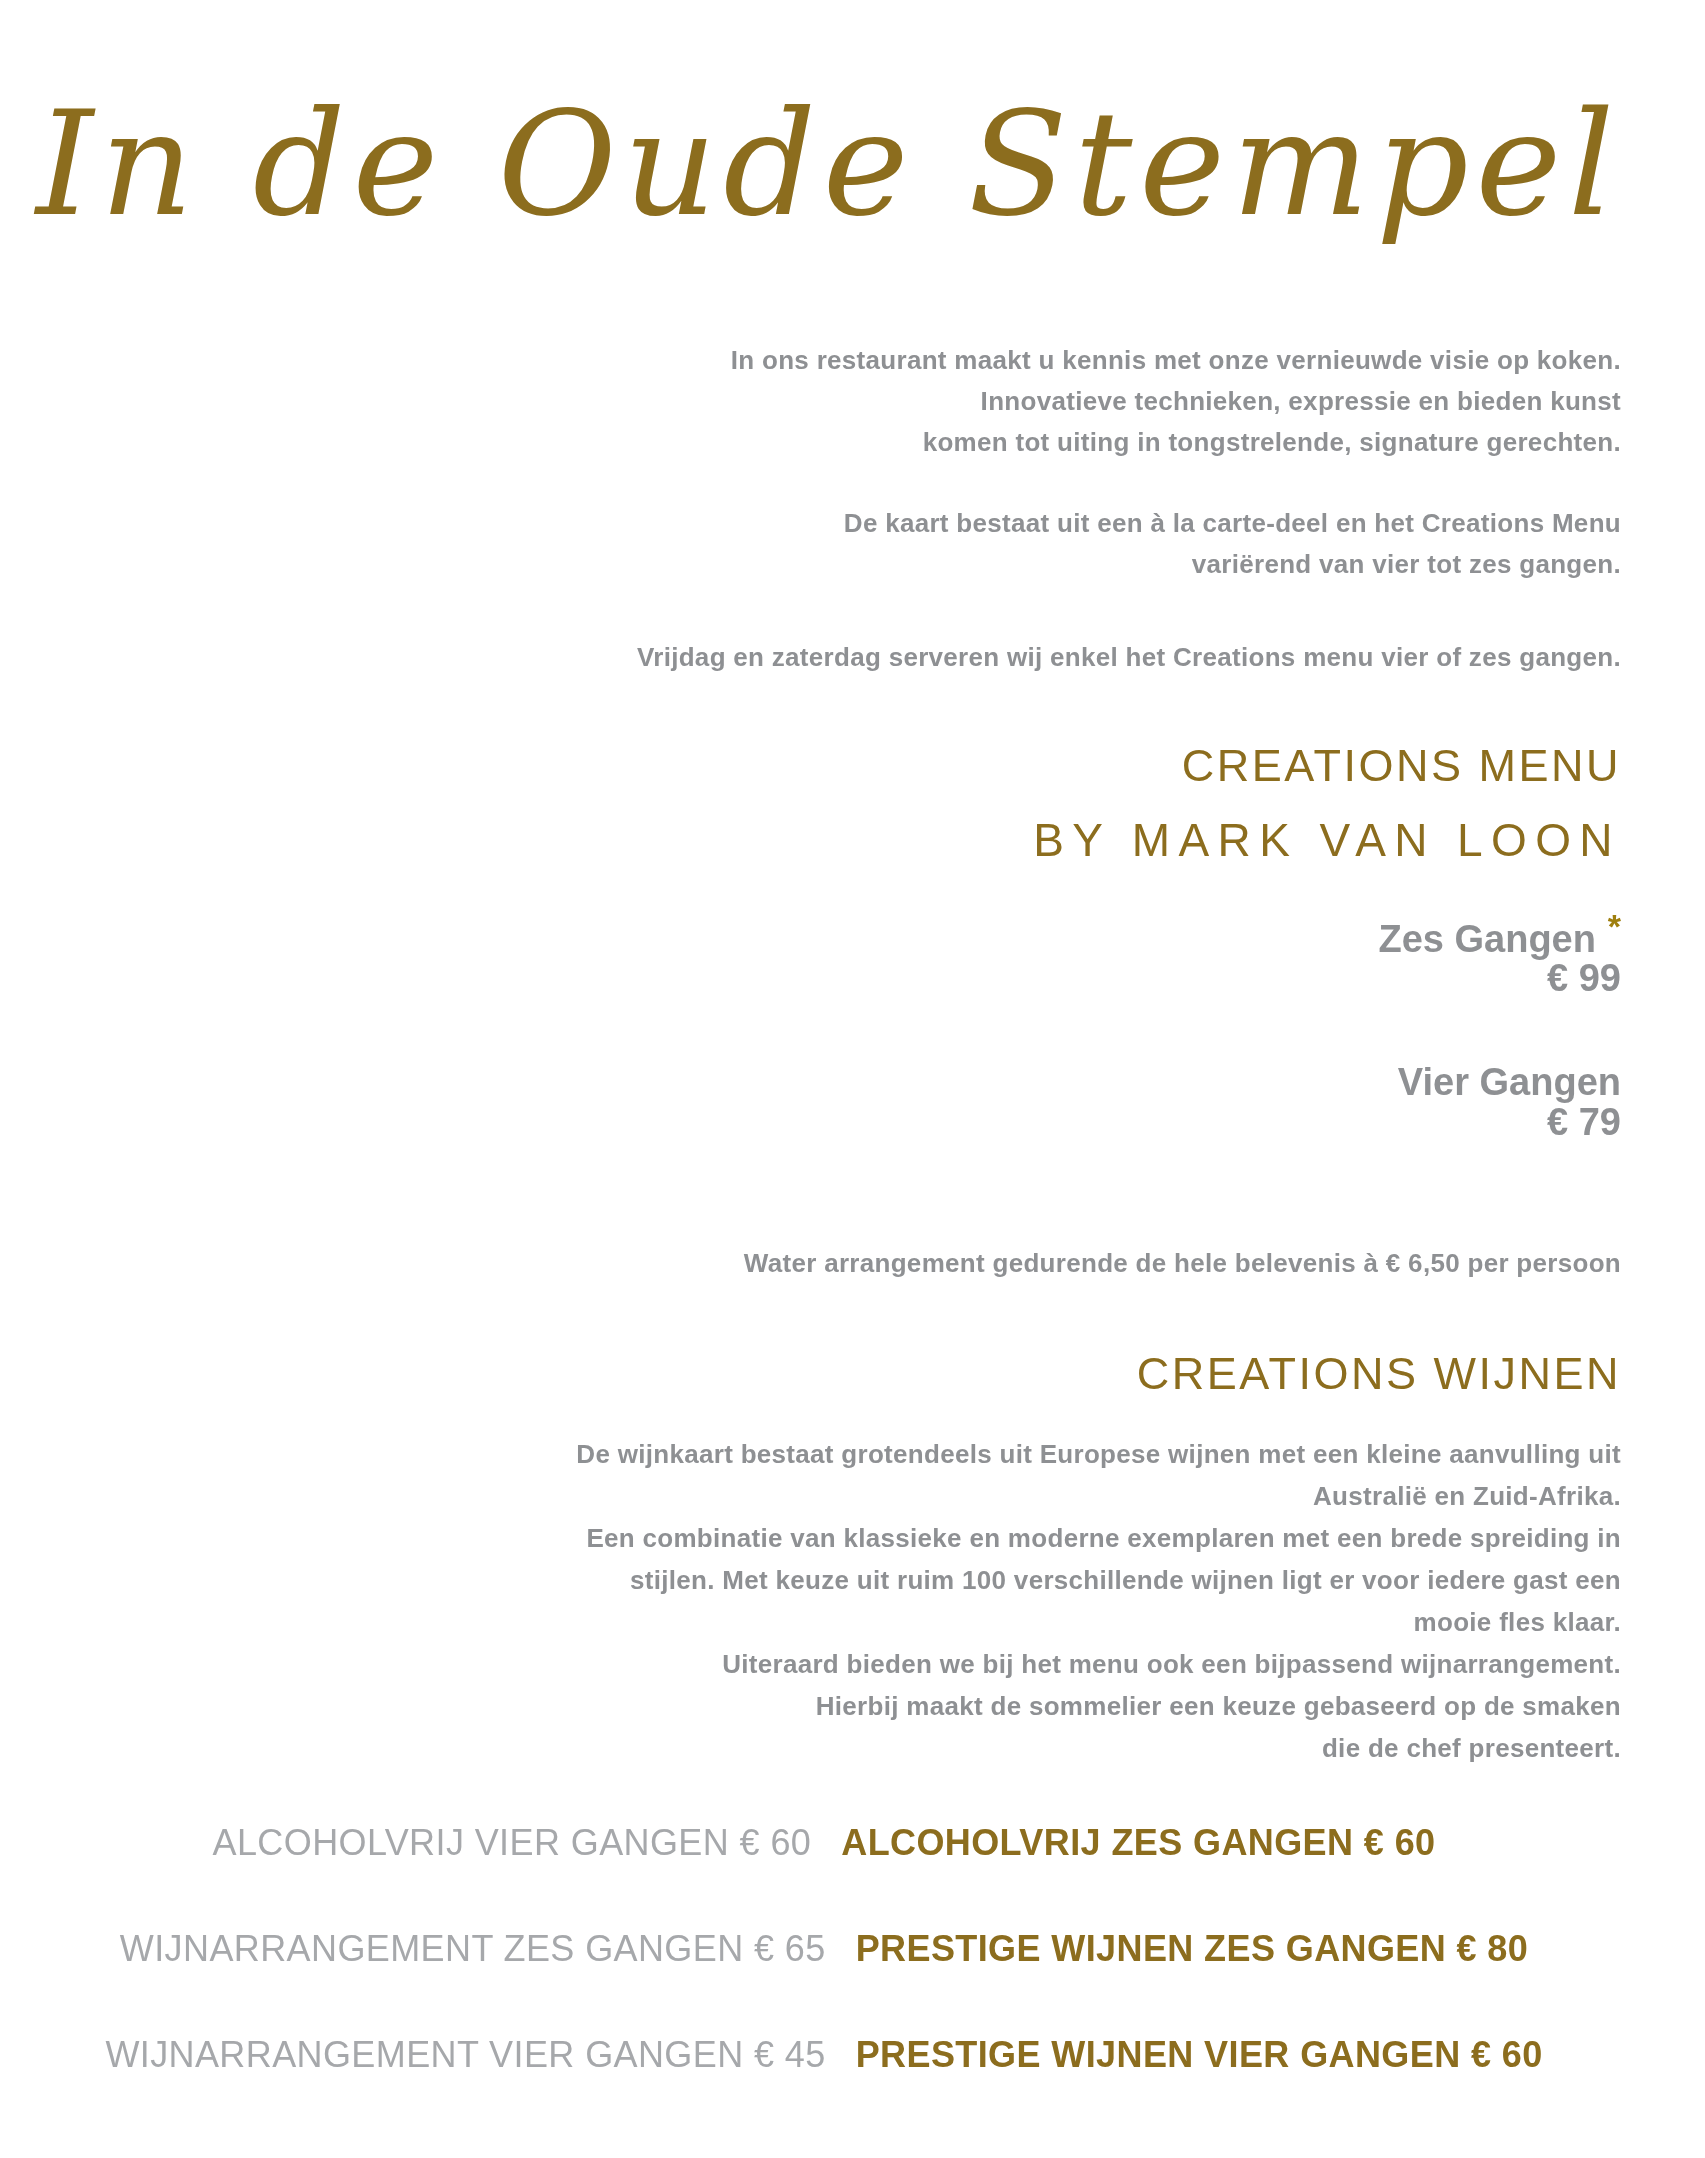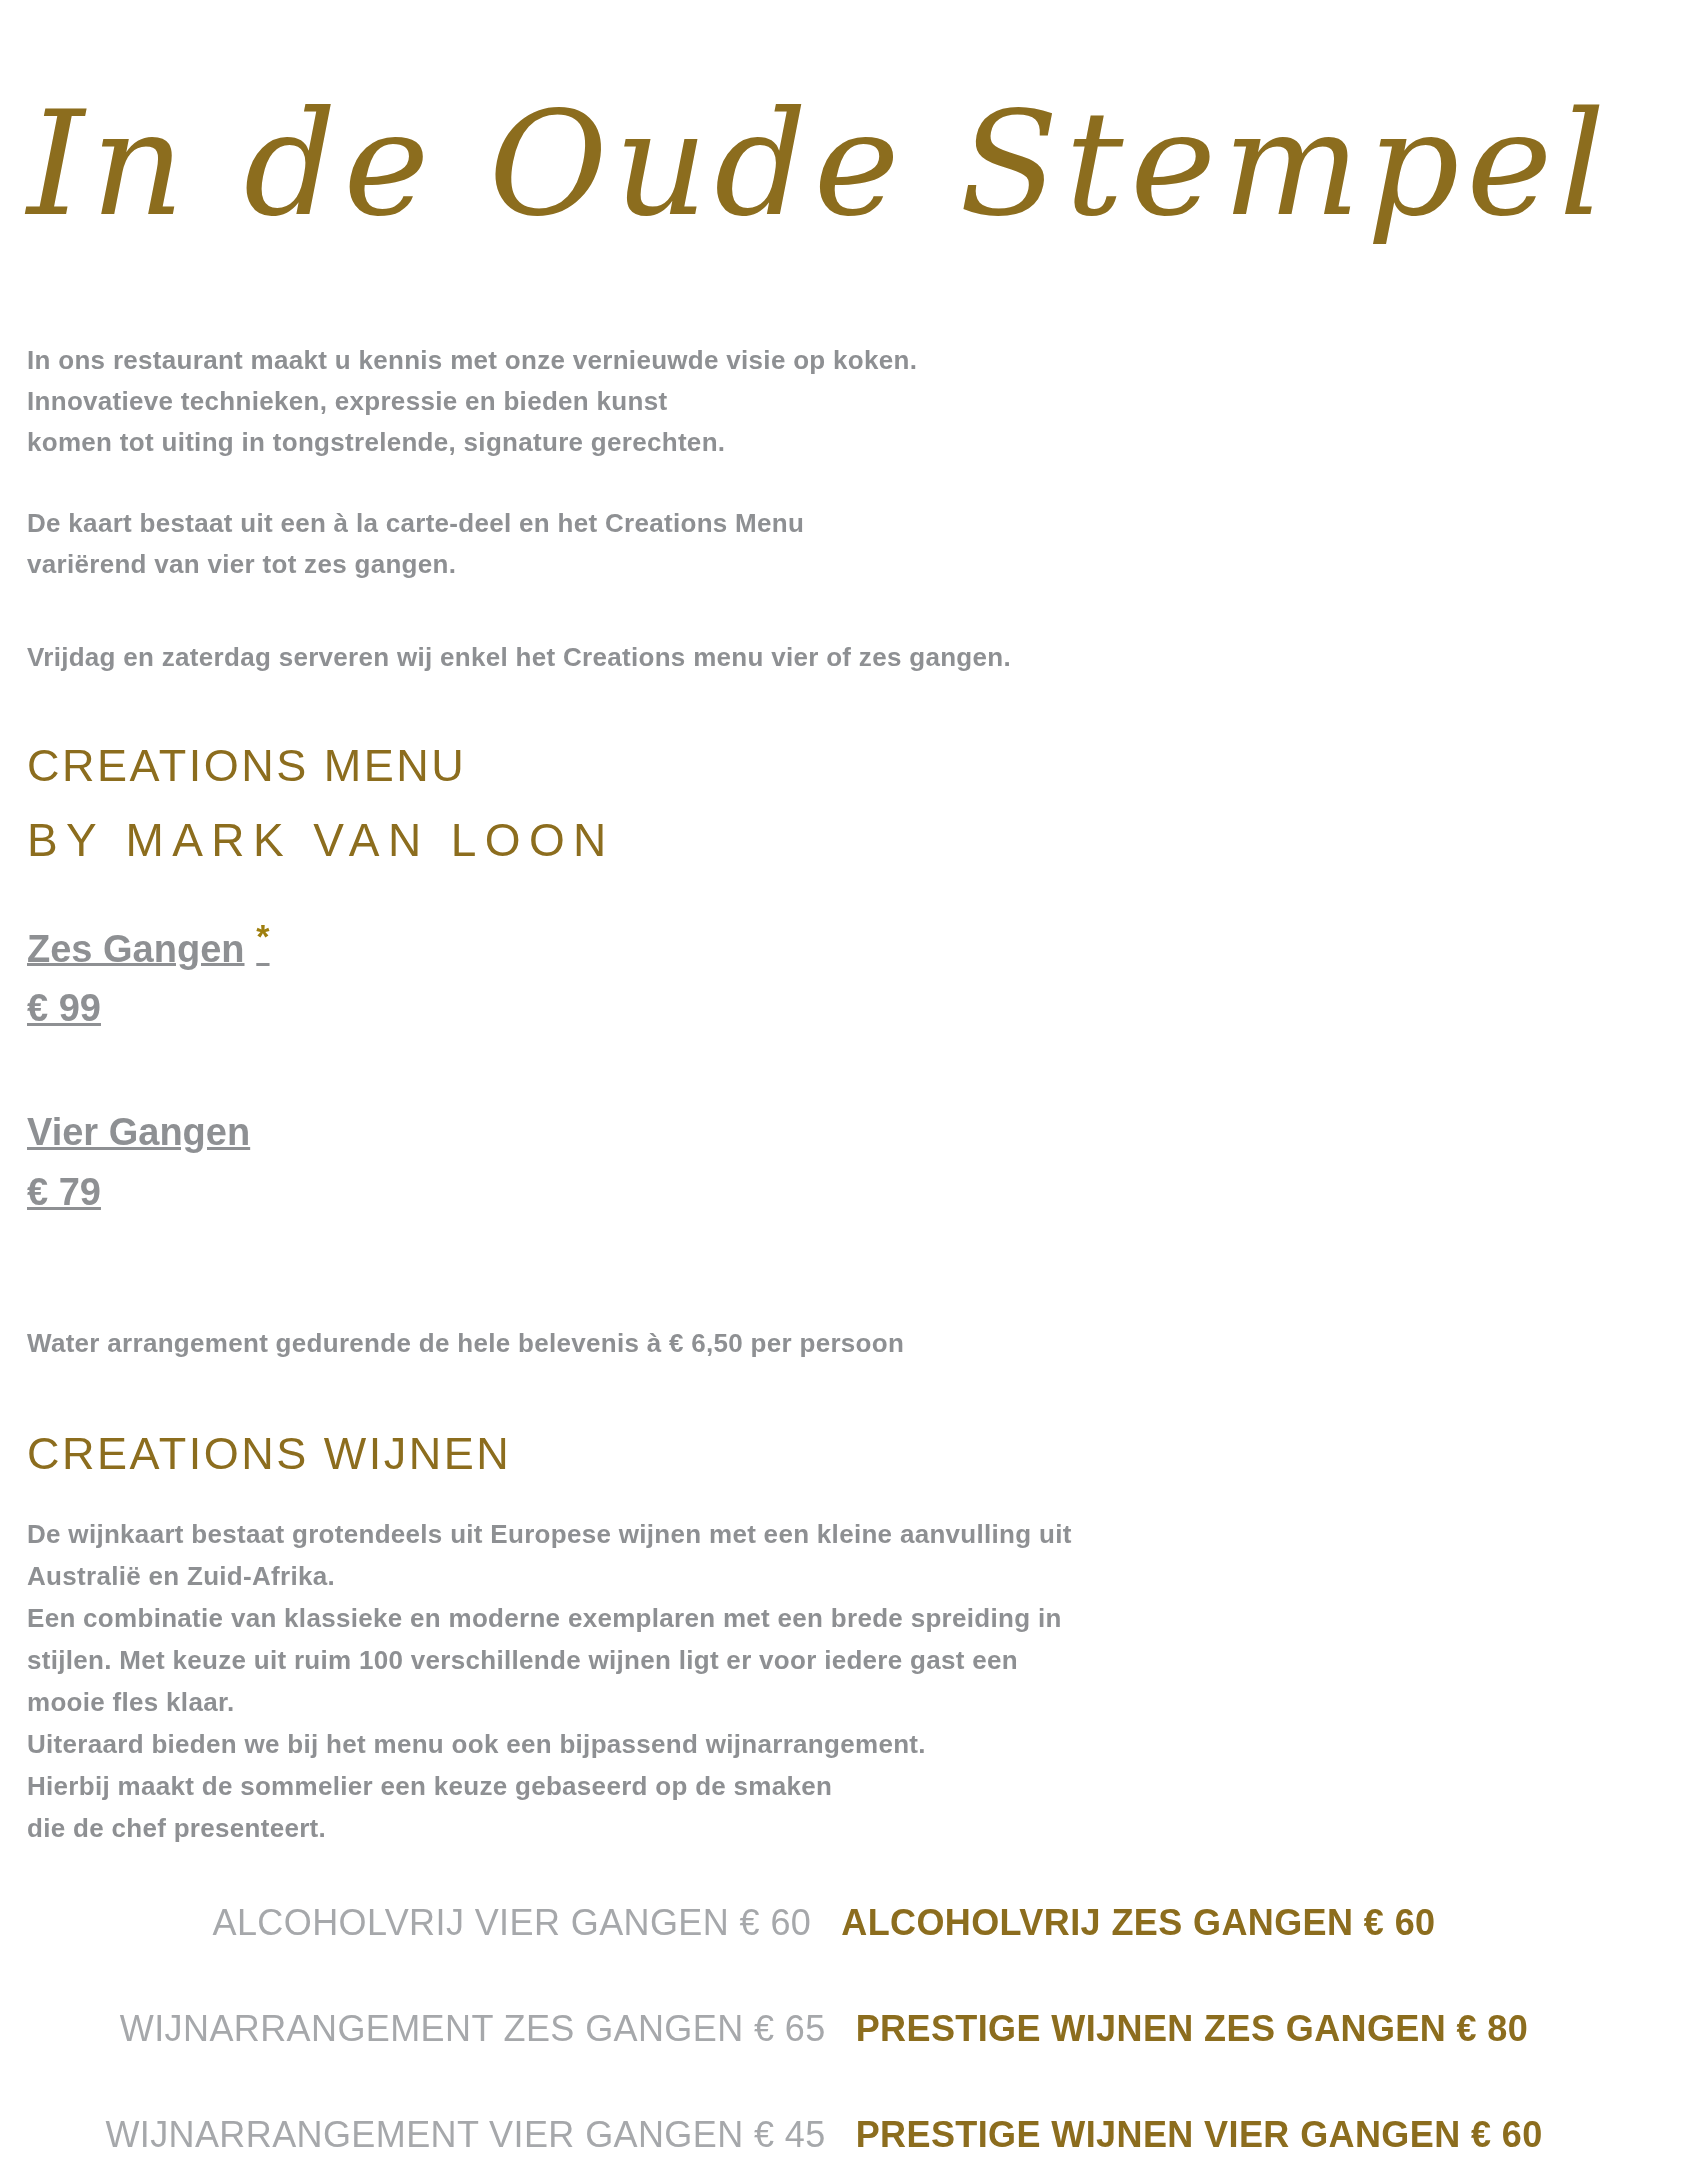--- a/index.html
+++ b/index.html
@@ -5,21 +5,21 @@
   html, body { margin: 0; padding: 0; }
   body {
     width: 1705px; height: 2159px;
     background: #ffffff;
     font-family: "Liberation Sans", sans-serif;
   }
   .page {
     box-sizing: border-box;
     width: 100%; height: 100%;
     padding: 34px 84px 0 27px; 
-    text-align: left;
+    text-align: right;
     overflow: hidden;
   }
   .title {
     margin: 25px 0 0 0;
     font-family: "DejaVu Serif", serif;
     font-style: italic;
     font-weight: 400;
     font-size: 145px;
     line-height: 209px;
     letter-spacing: 6.7px;
@@ -50,22 +50,21 @@
     margin-top: 23.6px;
     font-size: 46px;
     letter-spacing: 8.4px;
   }
   .course { margin-top: 40px; }
   .course + .course { margin-top: 64px; }
   .course-name, .course-price {
     font-size: 38px;
     font-weight: 700;
     color: var(--gray, #8e9093);
-    line-height: 60px;
-    text-decoration: underline;
+    line-height: 40px;
   }
   .asterisk {
     color: var(--gold-bright, #9f7f0e);
     font-size: 34px;
     vertical-align: 13.5px;
     margin-left: 11.8px;
     font-weight: 700;
   }
   .water-note { margin-top: 101px; }
   .heading-wijnen { margin-top: 64px; }

